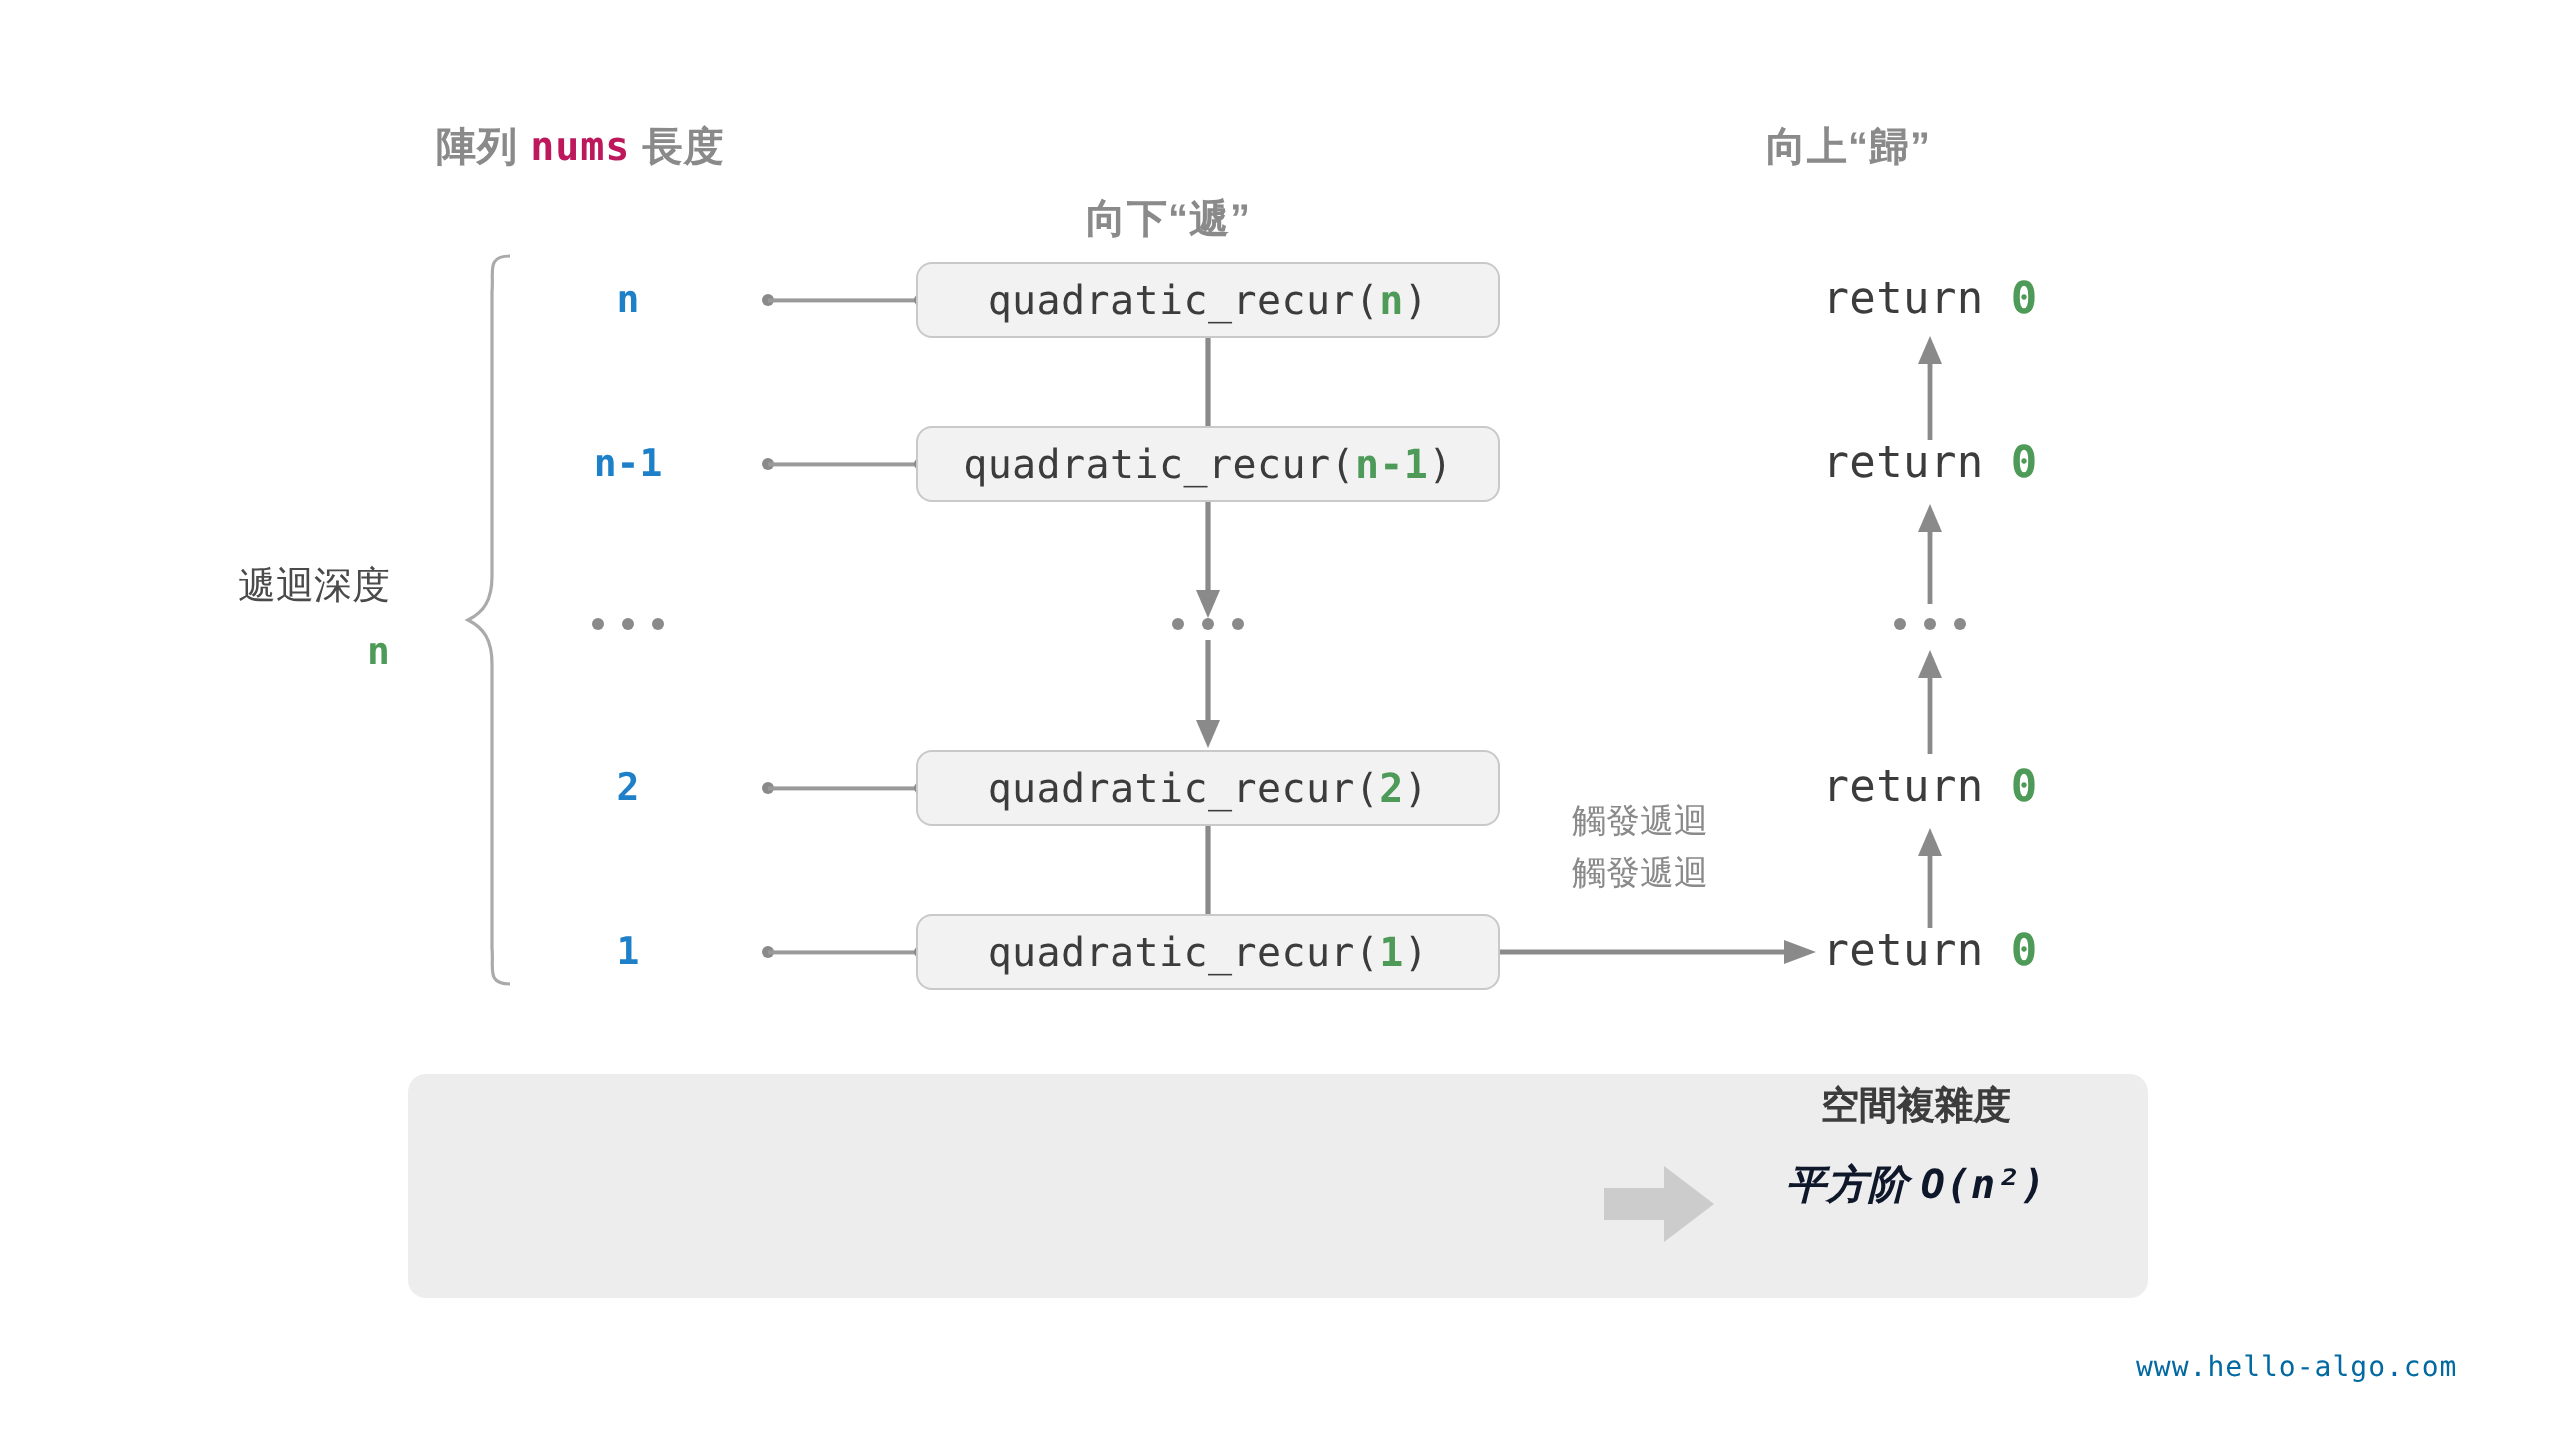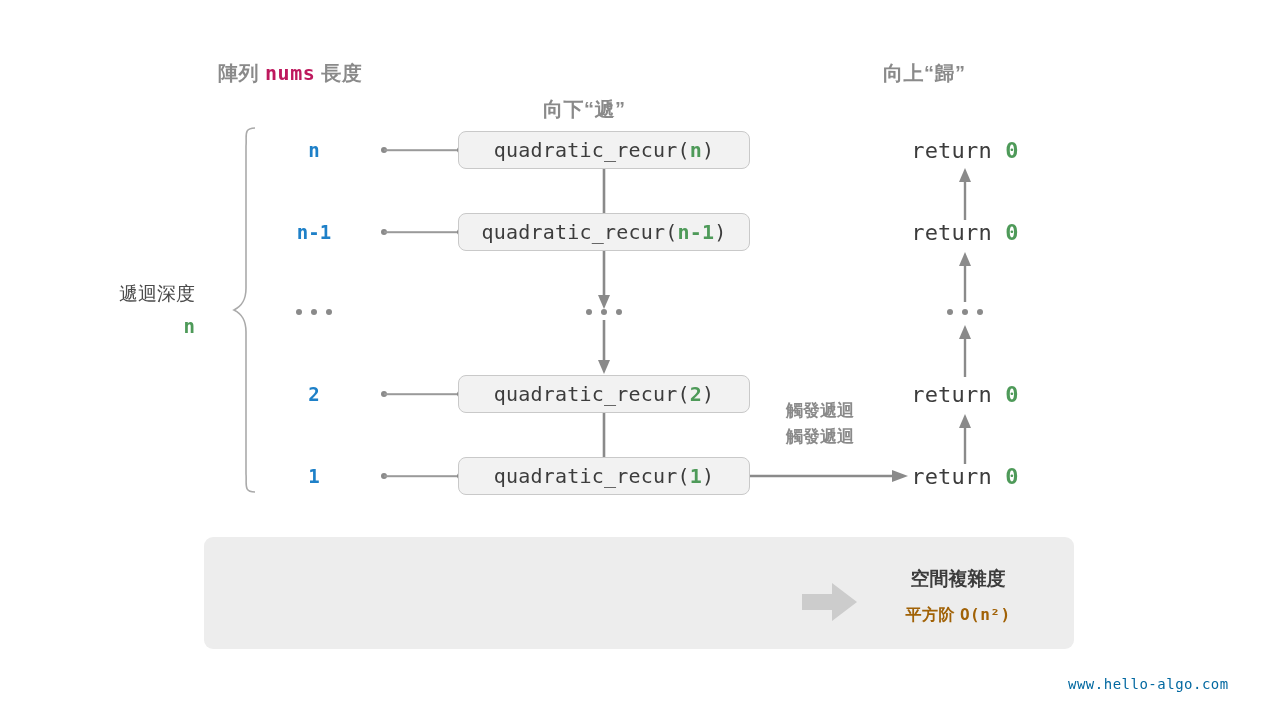--- a/index.html
+++ b/index.html
@@ -113,21 +113,21 @@
     color: #3c3c3c;
     white-space: nowrap;
     transform: translate(-50%, -50%);
     letter-spacing: 0.2px;
   }
   .ret .zero { color: #4e9a59; font-weight: bold; }
 
   
   .note {
     font-size: 17px;
-    font-weight: bold;
+    font-weight: normal;
     color: #8a8a8a;
     text-align: center;
     line-height: 1.55;
     white-space: nowrap;
     transform: translateX(-50%);
   }
 
   
   .panel {
     background: #ededed;
@@ -158,26 +158,27 @@
     text-align: center;
     transform: translateX(-50%);
   }
   .panel-right .title {
     font-size: 19px;
     font-weight: bold;
     color: #3c3c3c;
     white-space: nowrap;
   }
   .panel-right .value {
-    font-size: 16px;
-    font-weight: bold;
-    color: #a16207;
+    font-size: 20px;
+    font-weight: bold;
+    color: #0f172a;
     white-space: nowrap;
     margin-top: 13px;
     letter-spacing: 0.5px;
+    font-style: italic;
   }
   .panel-right .value .mono { font-family: "DejaVu Sans Mono", monospace; }
 
   
   .watermark {
     font-family: "DejaVu Sans Mono", monospace;
     font-size: 14px;
     color: #0369a1;
     white-space: nowrap;
     letter-spacing: 0.5px;
@@ -345,21 +346,21 @@
 
 <div class="abs panel" style="left:204px; top:537px; width:870px; height:112px;"></div>
 
 <div class="abs panel-left" style="left:503px; top:562px;">
 </div>
 
 <svg class="abs" width="56" height="40" style="left:802px; top:582px;" viewBox="0 0 56 40">
   <polygon points="0,12 30,12 30,1 55,20 30,39 30,28 0,28" fill="#cccccc"></polygon>
 </svg>
 
-<div class="abs panel-right" style="left:958px; top:566px;">
+<div class="abs panel-right" style="left:958px; top:540px;">
   <div class="title">空間複雜度</div>
   <div class="value">
     <span>平方阶</span>
     <span class="mono">O(n²)</span>
   </div>
 </div>
 
 <div class="abs watermark" style="left:1068px; top:676px;">www.hello-algo.com</div>
 
 </body></html>

